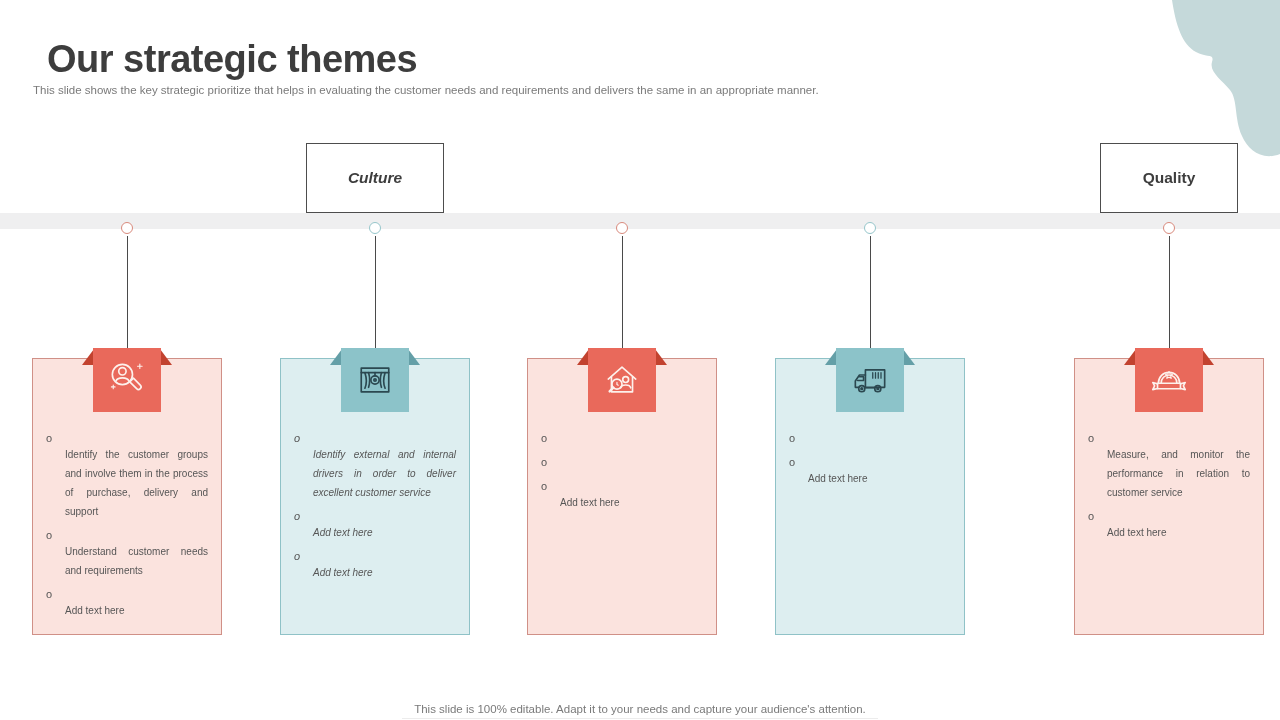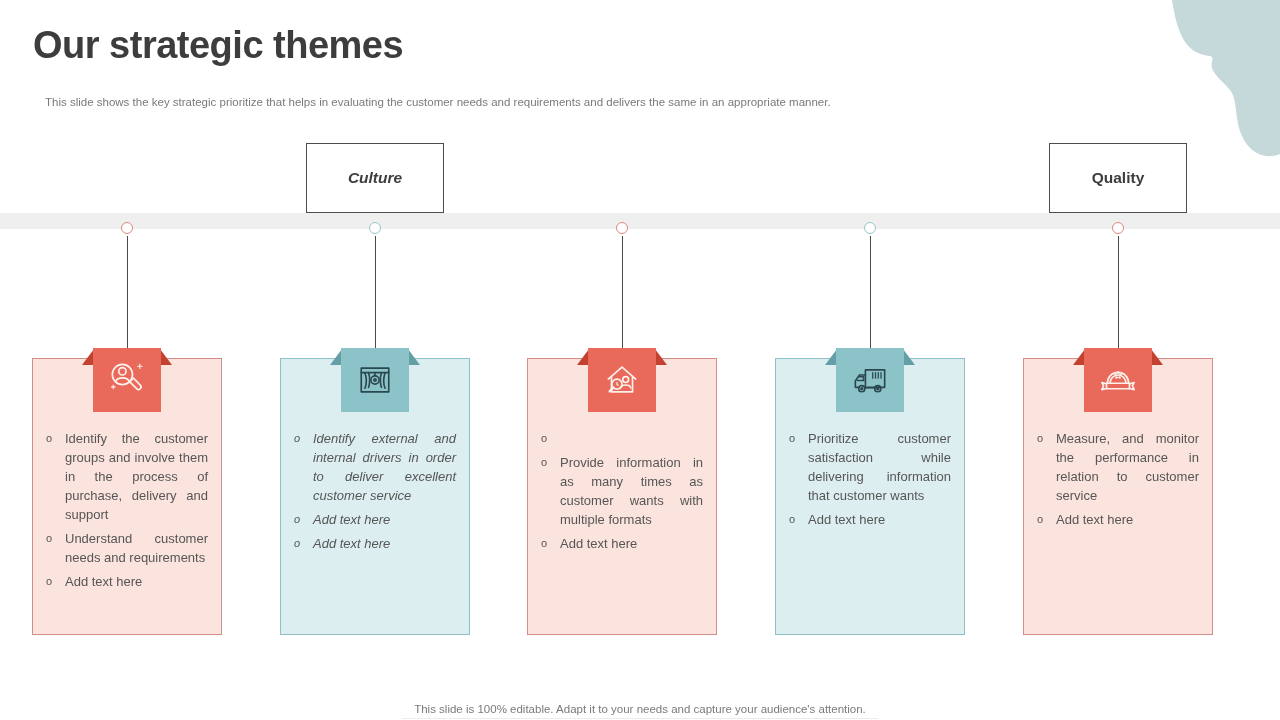--- a/index.html
+++ b/index.html
@@ -7,25 +7,25 @@
     width:1280px;height:720px;position:relative;overflow:hidden;
     background:#ffffff;font-family:"Liberation Sans",sans-serif;
   }
   .slide{position:absolute;inset:0;}
 
   
   .blob{position:absolute;top:0;right:0;width:112px;height:164px;}
 
   
   .title{
-    position:absolute;left:33px;top:24px;margin:0;
+    position:absolute;left:33px;top:24px;margin:14px;
     font-size:38px;font-weight:700;color:#3d3d3d;letter-spacing:-0.5px;
   }
   .subtitle{
-    position:absolute;left:33px;top:84px;margin:12px;width:900px;
+    position:absolute;left:33px;top:84px;margin:0;width:900px;
     font-size:11.5px;color:#7a7a7a;
   }
 
   
   .band{position:absolute;left:0;top:213px;width:1280px;height:16px;background:#efeff0;}
 
   
   .col{position:absolute;top:143px;width:190px;height:492px;}
   .hbox{
     position:absolute;top:0;left:26px;width:138px;height:70px;box-sizing:border-box;
@@ -50,21 +50,21 @@
   .card{
     position:absolute;top:215px;left:0;width:190px;height:277px;box-sizing:border-box;
     border:1px solid #bbb;z-index:1;padding:70px 13px 0 10px;
   }
   .bullets{list-style:none;margin:0;padding:0;}
   .bullets li{display:flex;margin:0 0 5px 0;}
   .bullet-marker{
     width:19px;flex:0 0 19px;font-size:11px;line-height:19px;color:#565656;padding-left:3px;
   }
   .bullet-text{
-    flex:1;font-size:13px;line-height:19px;color:#565656;text-align:justify;
+    flex:1;font-size:10px;line-height:19px;color:#565656;text-align:justify;margin-top:16px;
   }
 
   
   .col--salmon .badge-sq{background:#e9695b;color:#fdf1ec;}
   .col--salmon .flap{background:#c2422f;}
   .col--salmon .circle{border-color:#d98a7d;}
   .col--salmon .card{background:#fbe3de;border-color:#d0908а;border-color:#d09087;}
   .col--teal .badge-sq{background:#8cc3c9;color:#2b4850;}
   .col--teal .flap{background:#649fa7;}
   .col--teal .circle{border-color:#96c6cb;}
@@ -190,21 +190,20 @@
             </span>
           </span>
     </div>
     <div class="card">
       <ul class="bullets">
             <li>
               <span class="bullet-marker">o</span>
             </li>
             <li>
               <span class="bullet-marker">o</span>
-              <span class="bullet-text">Provide information in as many times as customer wants with multiple formats</span>
             </li>
             <li>
               <span class="bullet-marker">o</span>
               <span class="bullet-text">Add text here</span>
             </li>
           </ul>
     </div>
   </div>
 
   <div class="col col--teal" style="left: 775px;">
@@ -226,31 +225,30 @@
                 <circle cx="32.5" cy="33.5" r="0.9"></circle>
                 <path d="M18.5 32.5h10.5"></path>
               </svg>
             </span>
           </span>
     </div>
     <div class="card">
       <ul class="bullets">
             <li>
               <span class="bullet-marker">o</span>
-              <span class="bullet-text">Prioritize customer satisfaction while delivering information that customer wants</span>
-            </li>
-            <li>
-              <span class="bullet-marker">o</span>
-              <span class="bullet-text">Add text here</span>
-            </li>
-          </ul>
-    </div>
-  </div>
-
-  <div class="col col--salmon" style="left: 1023px;">
+            </li>
+            <li>
+              <span class="bullet-marker">o</span>
+              <span class="bullet-text">Add text here</span>
+            </li>
+          </ul>
+    </div>
+  </div>
+
+  <div class="col col--salmon" style="left: 1074px;">
     <div class="hbox">
       <span class="hlabel">Quality</span>
     </div>
     <span class="circle"></span>
     <span class="vline"></span>
     <div class="badge">
       <span class="flap flap-l"></span>
       <span class="flap flap-r"></span>
       <span class="badge-sq">
             <span>

